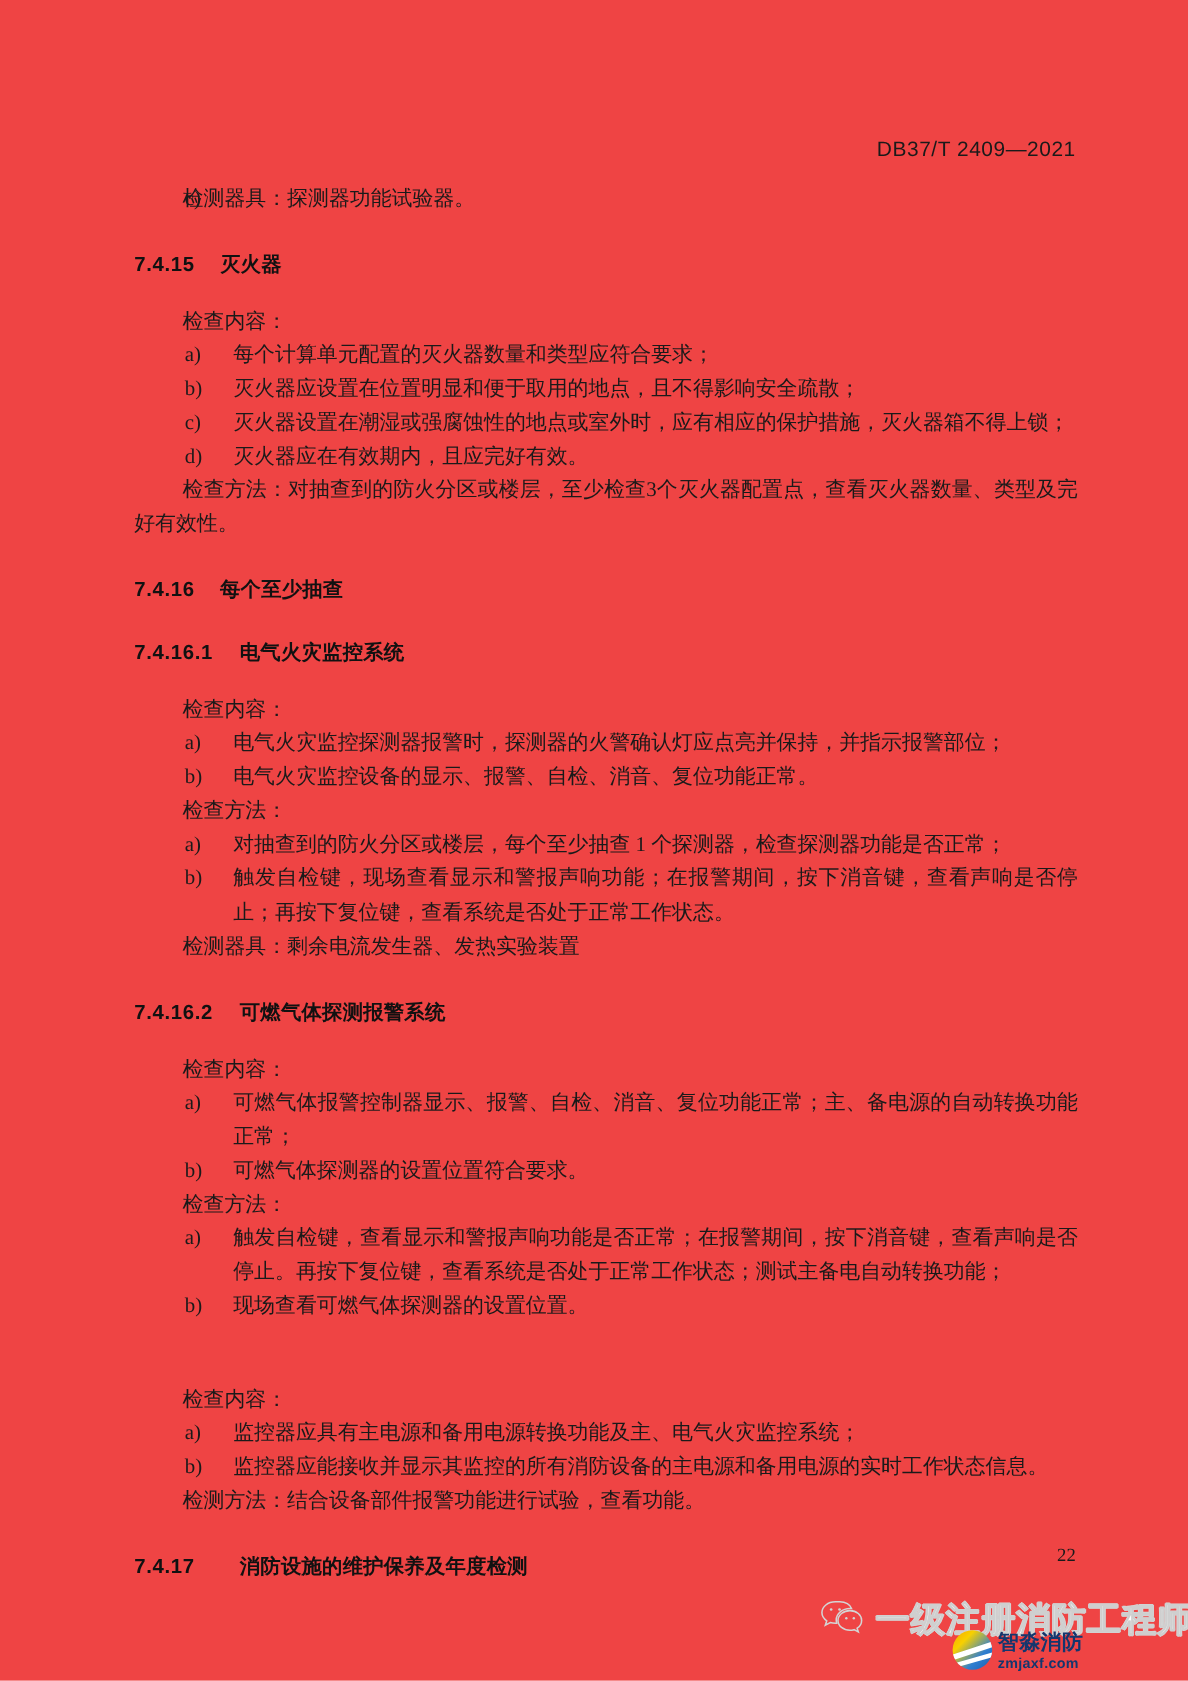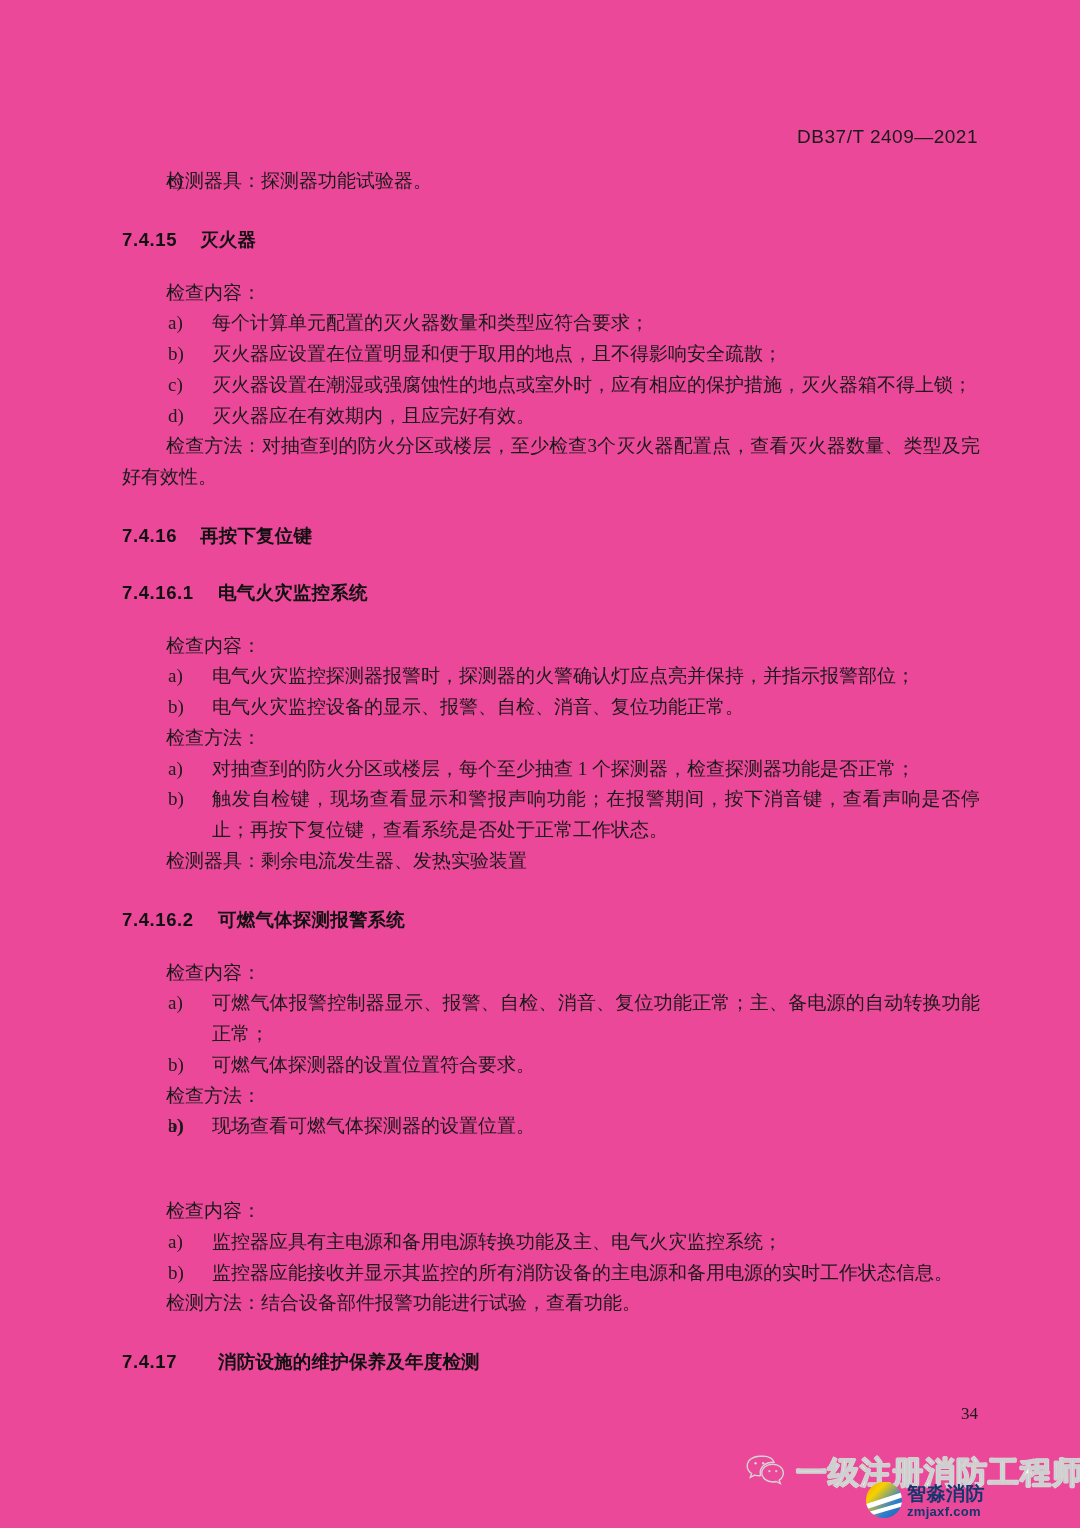--- a/index.html
+++ b/index.html
@@ -4,21 +4,21 @@
 <style>
   html, body {
     margin: 0;
     padding: 0;
     background: #ffffff;
   }
   .page {
     position: relative;
     width: 1080px;
     height: 1528px;
-    background: #ec4899;
+    background: #ef4444;
     font-family: "Liberation Serif", "DejaVu Serif", serif;
     color: #1a1a1a;
     overflow: hidden;
   }
 
   
   .doc-header {
     position: absolute;
     top: 126px;
     right: 102px;
@@ -213,21 +213,21 @@
       <span>灭火器设置在潮湿或强腐蚀性的地点或室外时，应有相应的保护措施，灭火器箱不得上锁；</span>
     </p>
     <p class="li">
       <span class="mk">d)</span>
       <span>灭火器应在有效期内，且应完好有效。</span>
     </p>
     <p class="p-run">检查方法：对抽查到的防火分区或楼层，至少检查3个灭火器配置点，查看灭火器数量、类型及完好有效性。</p>
 
     <div class="sp-before-head"></div>
     <h3 class="h-sec">
-      <span class="num">7.4.16</span><span>再按下复位键</span>
+      <span class="num">7.4.16</span><span>每个至少抽查</span>
     </h3>
 
     <div class="sp-before-head"></div>
     <h3 class="h-sec wide">
       <span class="num">7.4.16.1</span><span>电气火灾监控系统</span>
     </h3>
     <div class="sp-after-head"></div>
     <p class="p-ind">检查内容：</p>
     <p class="li">
       <span class="mk">a)</span>
@@ -258,20 +258,21 @@
       <span class="mk">a)</span>
       <span>可燃气体报警控制器显示、报警、自检、消音、复位功能正常；主、备电源的自动转换功能正常；</span>
     </p>
     <p class="li">
       <span class="mk">b)</span>
       <span>可燃气体探测器的设置位置符合要求。</span>
     </p>
     <p class="p-ind">检查方法：</p>
     <p class="li">
       <span class="mk">a)</span>
+      <span>触发自检键，查看显示和警报声响功能是否正常；在报警期间，按下消音键，查看声响是否停止。再按下复位键，查看系统是否处于正常工作状态；测试主备电自动转换功能；</span>
     </p>
     <p class="li">
       <span class="mk">b)</span>
       <span>现场查看可燃气体探测器的设置位置。</span>
     </p>
 
     <div class="sp-before-head"></div>
     <div class="sp-after-head"></div>
     <p class="p-ind">检查内容：</p>
     <p class="li">
@@ -285,21 +286,21 @@
     <p class="p-ind">检测方法：结合设备部件报警功能进行试验，查看功能。</p>
 
     <div class="sp-before-head"></div>
     <h3 class="h-sec wide">
       <span class="num">7.4.17</span><span>消防设施的维护保养及年度检测</span>
     </h3>
     <div class="sp-after-head"></div>
 
   </div>
 
-  <div class="page-num">34</div>
+  <div class="page-num">22</div>
 
   <div class="watermark">
     <div class="wm-row">
       <span class="wx-icon">
         <svg viewBox="0 0 46 34" width="46" height="34" aria-hidden="true">
           <path d="M15.5 4.2C8.6 4.2 3.2 8.6 3.2 14c0 3 1.7 5.7 4.4 7.5l-1.3 3.9 4.5-2.3c1.5.4 3 .6 4.7.6.4 0 .8 0 1.2-.1-.3-.9-.5-1.8-.5-2.8 0-5.9 5.6-10.6 12.5-10.6.5 0 .9 0 1.4.1-1.1-3.6-5.5-6.1-10.6-6.1z" fill="none" stroke="#d4d4d4" stroke-width="1.4"></path>
           <circle cx="11.6" cy="11.2" r="1.2" fill="#d4d4d4"></circle>
           <circle cx="19.2" cy="11.2" r="1.2" fill="#d4d4d4"></circle>
           <path d="M28.7 12.2c-6 0-10.9 4-10.9 8.9 0 4.9 4.9 8.9 10.9 8.9 1.3 0 2.5-.2 3.7-.5l3.9 2-1.1-3.3c2.5-1.6 4.1-4.1 4.1-7.1 0-4.9-4.6-8.9-10.6-8.9z" fill="none" stroke="#d4d4d4" stroke-width="1.4"></path>
           <circle cx="25.4" cy="19.2" r="1.1" fill="#d4d4d4"></circle>

